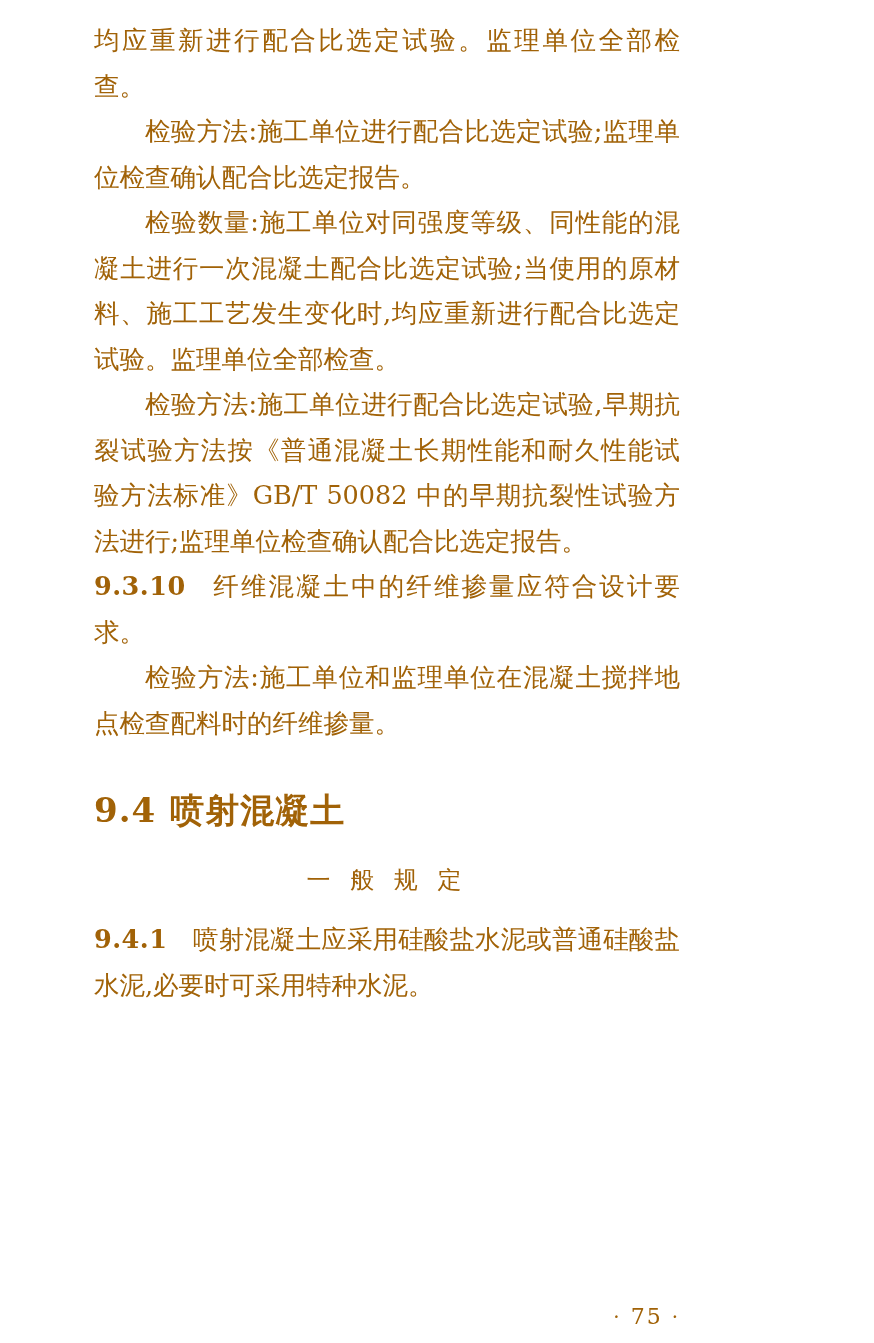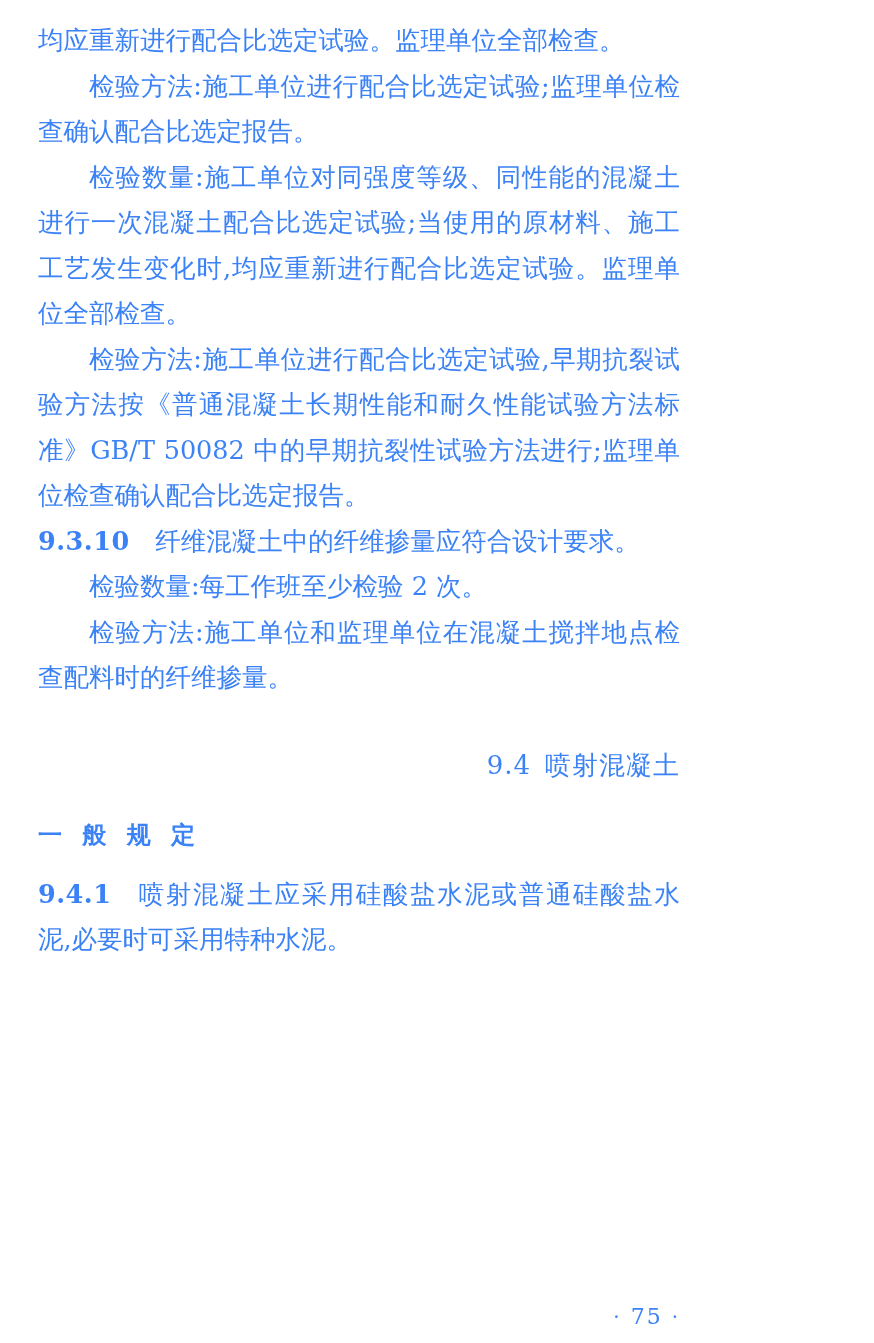--- a/index.html
+++ b/index.html
@@ -6,23 +6,23 @@
     margin: 0;
     padding: 0;
     background: #ffffff;
   }
   .page {
     position: relative;
     width: 740px;
     height: 1343px;
     background: #ffffff;
     font-family: "DejaVu Serif", "Liberation Serif", serif;
-    color: #3b82f6;
+    color: #a16207;
     box-sizing: border-box;
-    padding: 18px 60px 0 38px;
+    padding: 18px 60px 0 94px;
     overflow: hidden;
   }
   .body-text {
     font-size: 25.5px;
     line-height: 45.5px;
     text-align: justify;
     text-justify: inter-ideograph;
     letter-spacing: 0px;
   }
   p {
@@ -41,33 +41,34 @@
   .num {
     font-family: "DejaVu Serif", "Liberation Serif", serif;
     font-weight: bold;
     letter-spacing: 0.5px;
   }
   .gap {
     display: inline-block;
     width: 1.0em;
   }
   .section-title {
-    text-align: right;
-    font-size: 26px;
-    font-weight: normal;
+    text-align: left;
+    font-size: 34px;
+    font-weight: bold;
     margin-top: 42px;
     margin-bottom: 10px;
     letter-spacing: 1px;
   }
   .section-title .stnum {
     margin-right: 14px;
   }
   .subsection-title {
+    text-align: center;
     font-size: 24px;
-    font-weight: bold;
+    font-weight: normal;
     margin-top: 24px;
     margin-bottom: 14px;
     letter-spacing: 6px;
   }
   .footer {
     position: absolute;
     right: 60px;
     bottom: 14px;
     font-size: 22px;
     letter-spacing: 2px;
@@ -92,21 +93,20 @@
 
     <p class="indent-2">检验数量:施工单位对同强度等级、同性能的混凝土进行一次混凝土配合比选定试验;当使用的原材料、施工工艺发生变化时,均应重新进行配合比选定试验。监理单位全部检查。</p>
 
     <p class="indent-2">检验方法:施工单位进行配合比选定试验,早期抗裂试验方法按《普通混凝土长期性能和耐久性能试验方法标准》GB/T 50082 中的早期抗裂性试验方法进行;监理单位检查确认配合比选定报告。</p>
 
 
     <p class="numbered">
       <span class="num">9.3.10</span><span class="gap"></span><span>纤维混凝土中的纤维掺量应符合设计要求。</span>
     </p>
 
-    <p class="indent-2">检验数量:每工作班至少检验 2 次。</p>
 
     <p class="indent-2">检验方法:施工单位和监理单位在混凝土搅拌地点检查配料时的纤维掺量。</p>
 
     <div class="section-title">
       <span class="stnum">9.4</span><span>喷射混凝土</span>
     </div>
 
     <div class="subsection-title">一 般 规 定</div>
 
     <p class="numbered">

